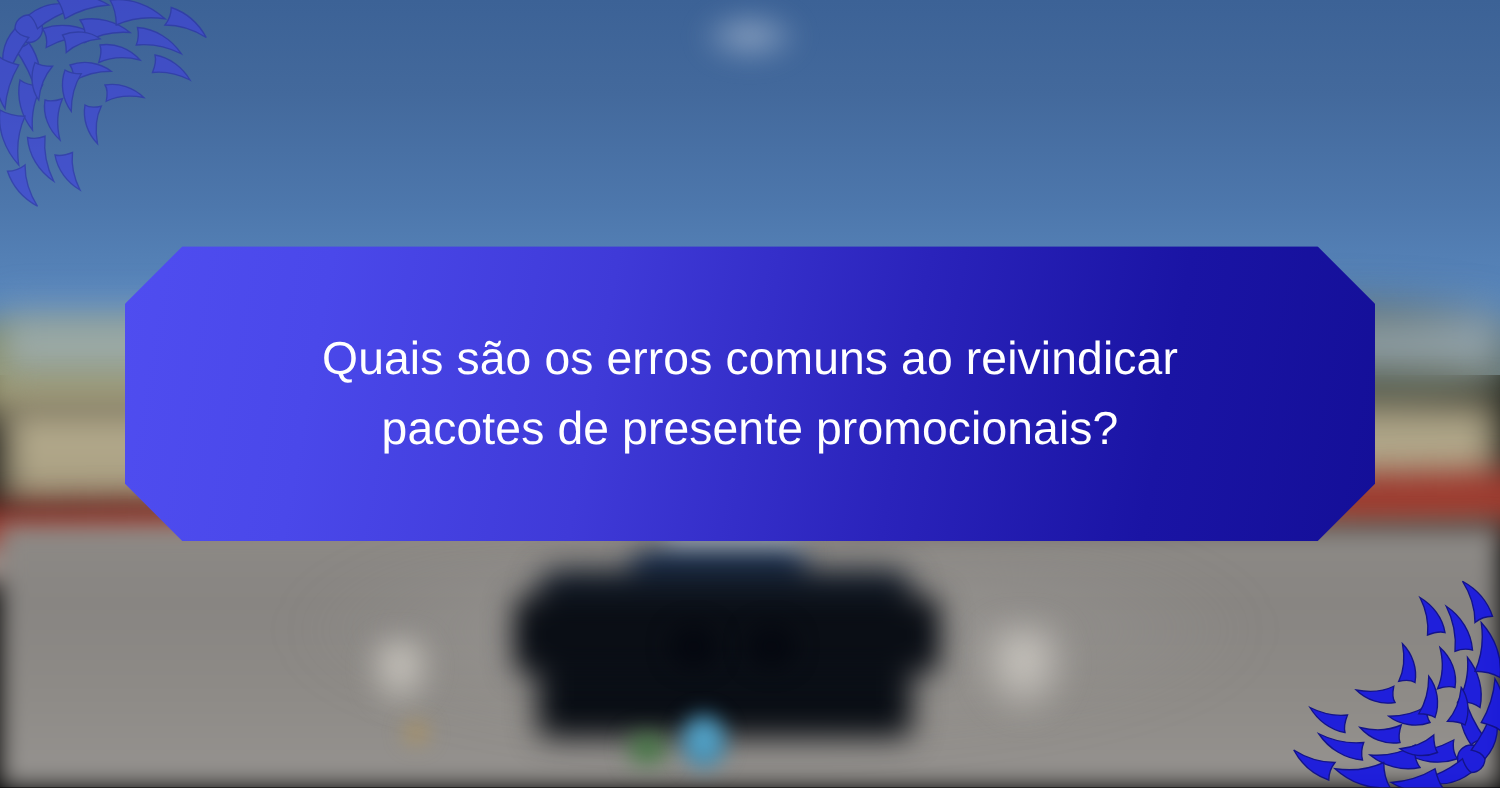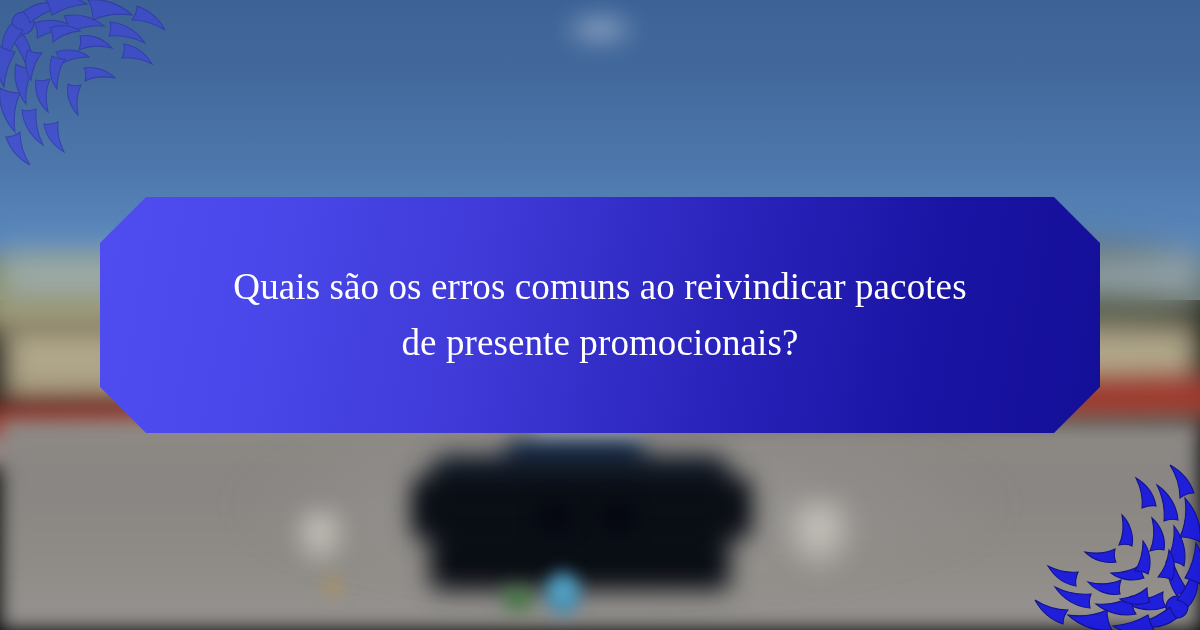--- a/index.html
+++ b/index.html
@@ -5,21 +5,21 @@
   html, body {
     margin: 0;
     padding: 0;
     background: #000;
   }
   #stage {
     position: relative;
     width: 1200px;
     height: 630px;
     overflow: hidden;
-    font-family: Liberation Serif, serif;
+    font-family: Liberation Sans, sans-serif;
   }
 
   
   .bg-layer {
     position: absolute;
     inset: 0;
   }
   .bg-sky {
     position: absolute;
     left: 0; right: 0; top: 0;

